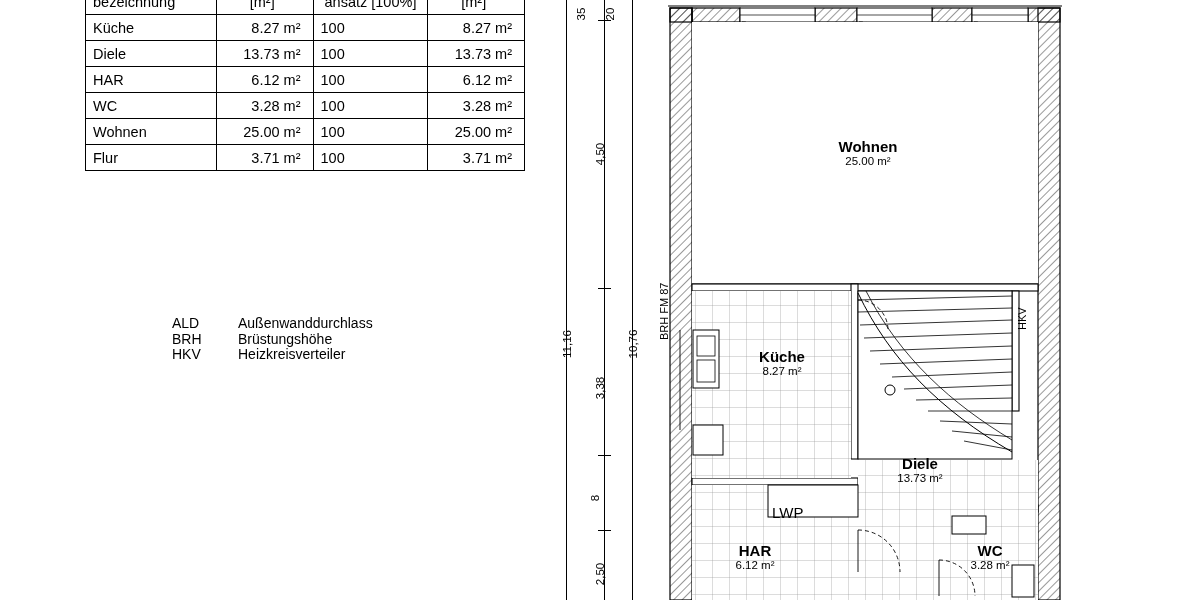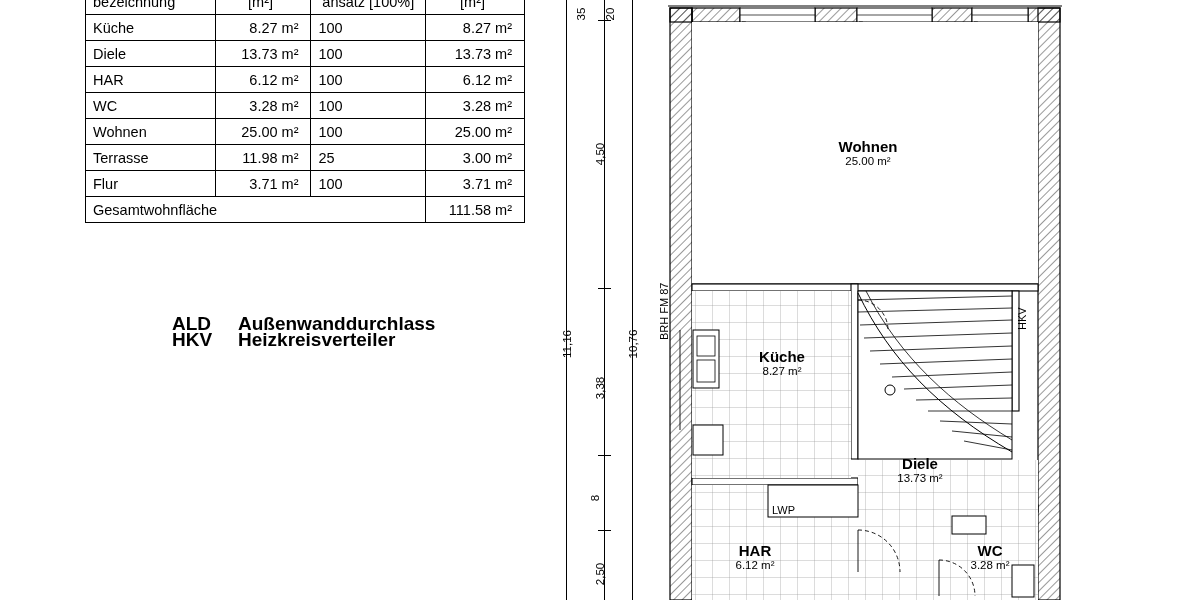--- a/index.html
+++ b/index.html
@@ -47,23 +47,22 @@
   .area-table td.total-value {
     text-align: right;
     padding-right: 12px;
   }
 
   
   .legend {
     position: absolute;
     left: 172px;
     top: 316px;
-    font-size: 19px;
+    font-size: 14px;
     line-height: 15.6px;
-    font-weight: bold;
   }
   .legend .row { display: flex; }
   .legend .abbr { width: 66px; }
   .legend .desc { }
 
   
   .dimtxt {
     position: absolute;
     font-size: 11.5px;
     transform-origin: 50% 50%;
@@ -91,21 +90,21 @@
   }
   .roomlabel .nm {
     font-weight: bold;
     font-size: 15px;
   }
   .roomlabel .ar {
     font-size: 11.5px;
   }
   .smalltag {
     position: absolute;
-    font-size: 11px;
+    font-size: 15px;
   }
   .brh-tag {
     position: absolute;
     font-size: 11px;
     transform: rotate(-90deg);
     transform-origin: 0 0;
     white-space: nowrap;
   }
 </style>
 </head>
@@ -144,43 +143,37 @@
       <td class="c-factor">100</td>
       <td class="c-res">3.28 m²</td>
     </tr>
     <tr>
       <td class="c-name">Wohnen</td>
       <td class="c-area">25.00 m²</td>
       <td class="c-factor">100</td>
       <td class="c-res">25.00 m²</td>
     </tr>
     <tr>
-      <td class="c-name">Terrasse</td>
-      <td class="c-area">11.98 m²</td>
-      <td class="c-factor">25</td>
-      <td class="c-res">3.00 m²</td>
-    </tr>
-    <tr>
       <td class="c-name">Flur</td>
       <td class="c-area">3.71 m²</td>
       <td class="c-factor">100</td>
       <td class="c-res">3.71 m²</td>
     </tr>
 
-    <tr>
-      <td class="total-label" colspan="3">Gesamtwohnfläche</td>
-      <td class="total-value">111.58 m²</td>
-    </tr>
   </tbody>
 </table>
 
 <div class="legend">
   <div class="row">
     <span class="abbr">ALD</span>
     <span class="desc">Außenwanddurchlass</span>
+  </div>
+  <div class="row">
+    <span class="abbr">BRH</span>
+    <span class="desc">Brüstungshöhe</span>
   </div>
   <div class="row">
     <span class="abbr">HKV</span>
     <span class="desc">Heizkreisverteiler</span>
   </div>
 </div>
 
 <div class="dimline" style="left:604px; top:0px; width:1px; height:300px;"></div>
 <div class="dimline" style="left:604px; top:300px; width:1px; height:300px;"></div>
 <div class="dimline" style="left:632px; top:0px; width:1px; height:600px;"></div>

